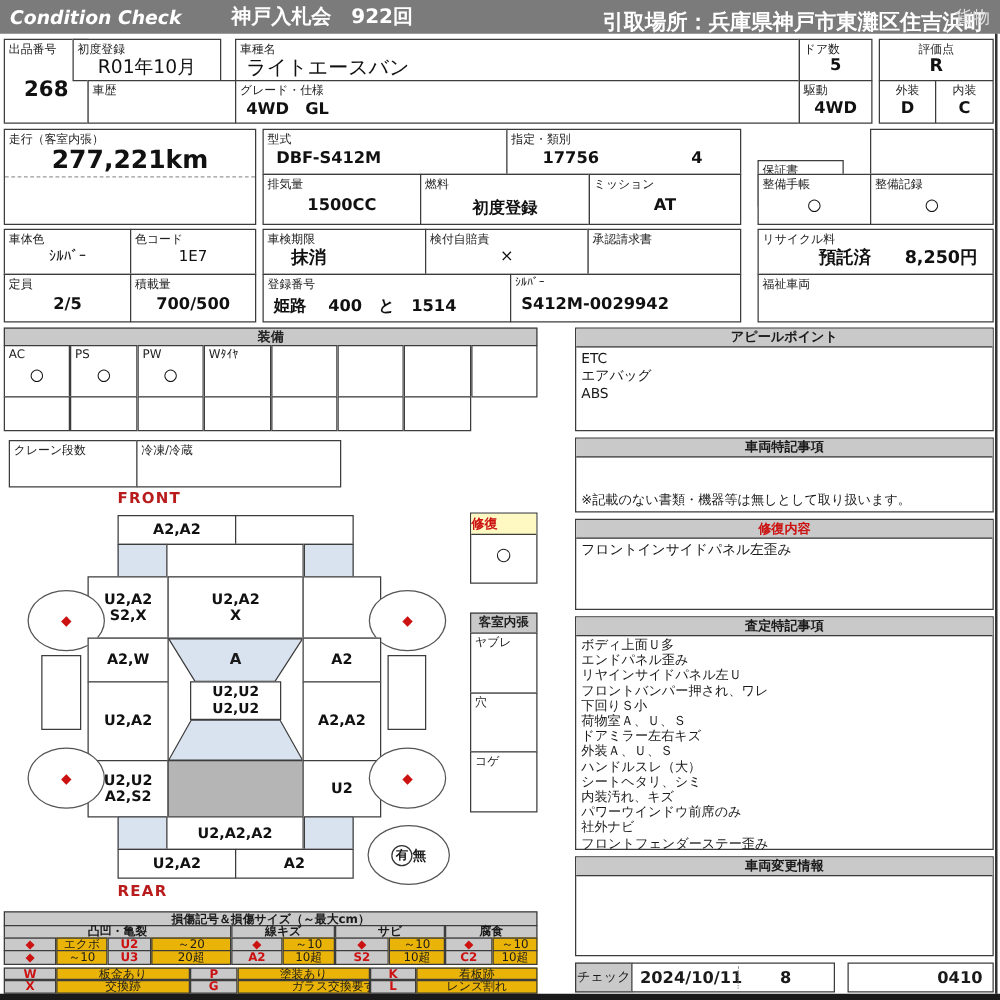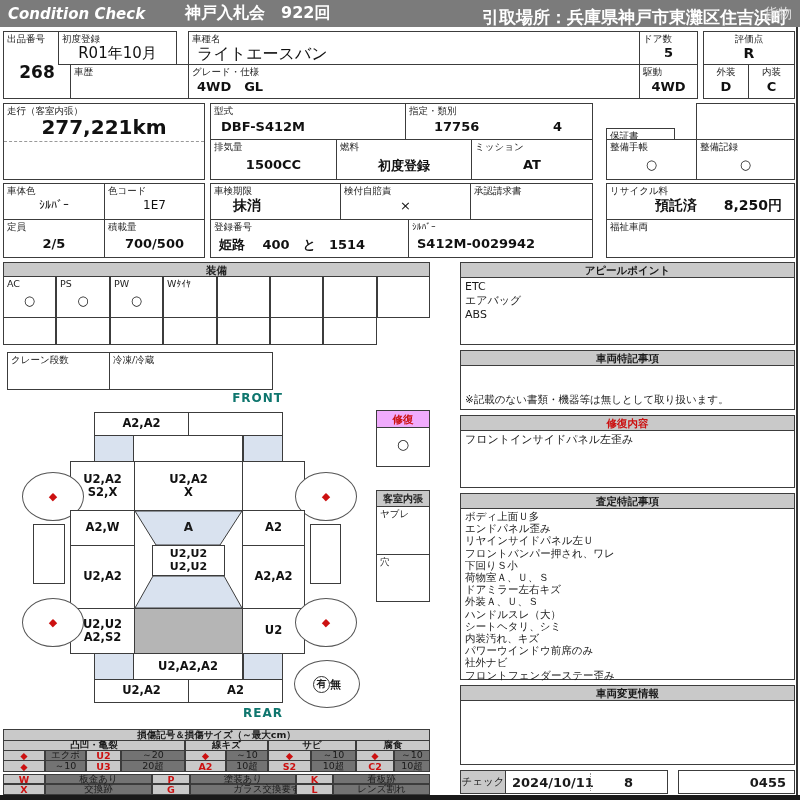--- a/index.html
+++ b/index.html
@@ -17,24 +17,24 @@
   .panel .pbody{padding:2px 4px;font-size:11px;line-height:14px;}
   
   .dg{position:absolute;border:1px solid #3c3c3c;box-sizing:border-box;display:flex;align-items:center;
       justify-content:center;font-weight:bold;font-size:11.5px;line-height:1.15;white-space:pre-line;
       text-align:center;background:#fff;color:#111;}
   .blue{background:#d9e2ef;}
   .wh{position:absolute;border:1px solid #555;border-radius:50%;background:#fff;display:flex;
       align-items:center;justify-content:center;}
   .dia{color:#cc1111;font-size:11px;line-height:1;}
   .lg-cell{position:absolute;border:1px solid #3c3c3c;box-sizing:border-box;font-size:9.5px;
-      display:flex;align-items:center;justify-content:center;background:#737373;white-space:nowrap;}
+      display:flex;align-items:center;justify-content:center;background:#eab308;white-space:nowrap;}
   .lg-gray{background:#c9c9c9;}
   .lg-red{color:#cc1111;font-weight:bold;}
-  .dirlabel{position:absolute;text-align:right;font-weight:bold;font-size:12px;color:#0f766e;letter-spacing:1px;}
+  .dirlabel{position:absolute;text-align:left;font-weight:bold;font-size:12px;color:#b91c1c;letter-spacing:1px;}
   .circ{display:inline-flex;width:15px;height:15px;border:1px solid #333;border-radius:50%;
       align-items:center;justify-content:center;font-size:10px;font-weight:bold;}
 </style>
 </head>
 <body>
 
 <div class="sheet">
 
   <div style="position:absolute;left:0;top:0;width:800px;height:27px;background:#7b7b7b;">
     <span style="position:absolute;left:8px;top:5px;color:#fff;font-style:italic;font-weight:bold;font-size:15px;">Condition  Check</span>
@@ -264,30 +264,33 @@
   <div class="dg" style="left:188px;top:679px;width:95px;height:24px;">A2</div>
 
   <div class="dirlabel" style="left:94px;top:706px;width:189px;">REAR</div>
 
   <div class="wh" style="left:294px;top:660px;width:64px;height:46px;">
     <span class="circ">有</span>
     <span style="font-size:11px;font-weight:bold;">無</span>
   </div>
 
   <div class="bx" style="left:376px;top:410px;width:54px;height:57px;">
-    <div style="height:16px;background:#f0abfc;border-bottom:1px solid #3c3c3c;text-align:center;font-size:10.5px;font-weight:bold;color:#cc1111;line-height:16px;">修復</div>
+    <div style="height:16px;background:#fef9c3;border-bottom:1px solid #3c3c3c;font-size:10.5px;font-weight:bold;color:#cc1111;line-height:16px;">修復</div>
     <div style="text-align:center;font-size:14px;padding-top:8px;">○</div>
   </div>
 
   <div class="hd" style="left:376px;top:490px;width:54px;height:17px;font-size:10px;line-height:16px;">客室内張</div>
   <div class="bx" style="left:376px;top:506px;width:54px;height:49px;">
     <span class="lb">ヤブレ</span>
   </div>
   <div class="bx" style="left:376px;top:554px;width:54px;height:48px;">
     <span class="lb">穴</span>
+  </div>
+  <div class="bx" style="left:376px;top:601px;width:54px;height:49px;">
+    <span class="lb">コゲ</span>
   </div>
 
   <div class="panel" style="left:460px;top:262px;width:335px;height:83px;">
     <div class="phd">アピールポイント</div>
     <div class="pbody">
       <div>ETC</div>
       <div>エアバッグ</div>
       <div>ABS</div>
     </div>
   </div>
@@ -328,21 +331,21 @@
     <div class="phd">車両変更情報</div>
   </div>
 
   <div class="lg-cell lg-gray" style="left:460px;top:770px;width:46px;height:24px;font-size:10.5px;">チェック</div>
   <div class="bx" style="left:505px;top:770px;width:163px;height:24px;">
     <span style="position:absolute;left:6px;top:4px;font-weight:bold;font-size:13px;">2024/10/11</span>
     <div style="position:absolute;left:84px;top:2px;bottom:2px;border-left:1px dotted #999;"></div>
     <span style="position:absolute;left:84px;right:0;top:4px;text-align:center;font-weight:bold;font-size:13px;">8</span>
   </div>
   <div class="bx" style="left:678px;top:770px;width:117px;height:24px;">
-    <span style="position:absolute;right:8px;top:4px;font-weight:bold;font-size:13px;">0455</span>
+    <span style="position:absolute;right:8px;top:4px;font-weight:bold;font-size:13px;">0410</span>
   </div>
 
   <div class="lg-cell lg-gray" style="left:3px;top:729px;width:427px;height:12px;font-weight:bold;">損傷記号＆損傷サイズ（～最大cm）</div>
   <div class="lg-cell lg-gray" style="left:3px;top:740px;width:182px;height:11px;font-weight:bold;">凸凹・亀裂</div>
   <div class="lg-cell lg-gray" style="left:185px;top:740px;width:83px;height:11px;font-weight:bold;">線キズ</div>
   <div class="lg-cell lg-gray" style="left:268px;top:740px;width:88px;height:11px;font-weight:bold;">サビ</div>
   <div class="lg-cell lg-gray" style="left:356px;top:740px;width:74px;height:11px;font-weight:bold;">腐食</div>
 
   <div class="lg-cell lg-gray lg-red" style="left:3px;top:750px;width:42px;height:11px;">◆</div>
   <div class="lg-cell" style="left:45px;top:750px;width:41px;height:11px;">エクボ</div>

